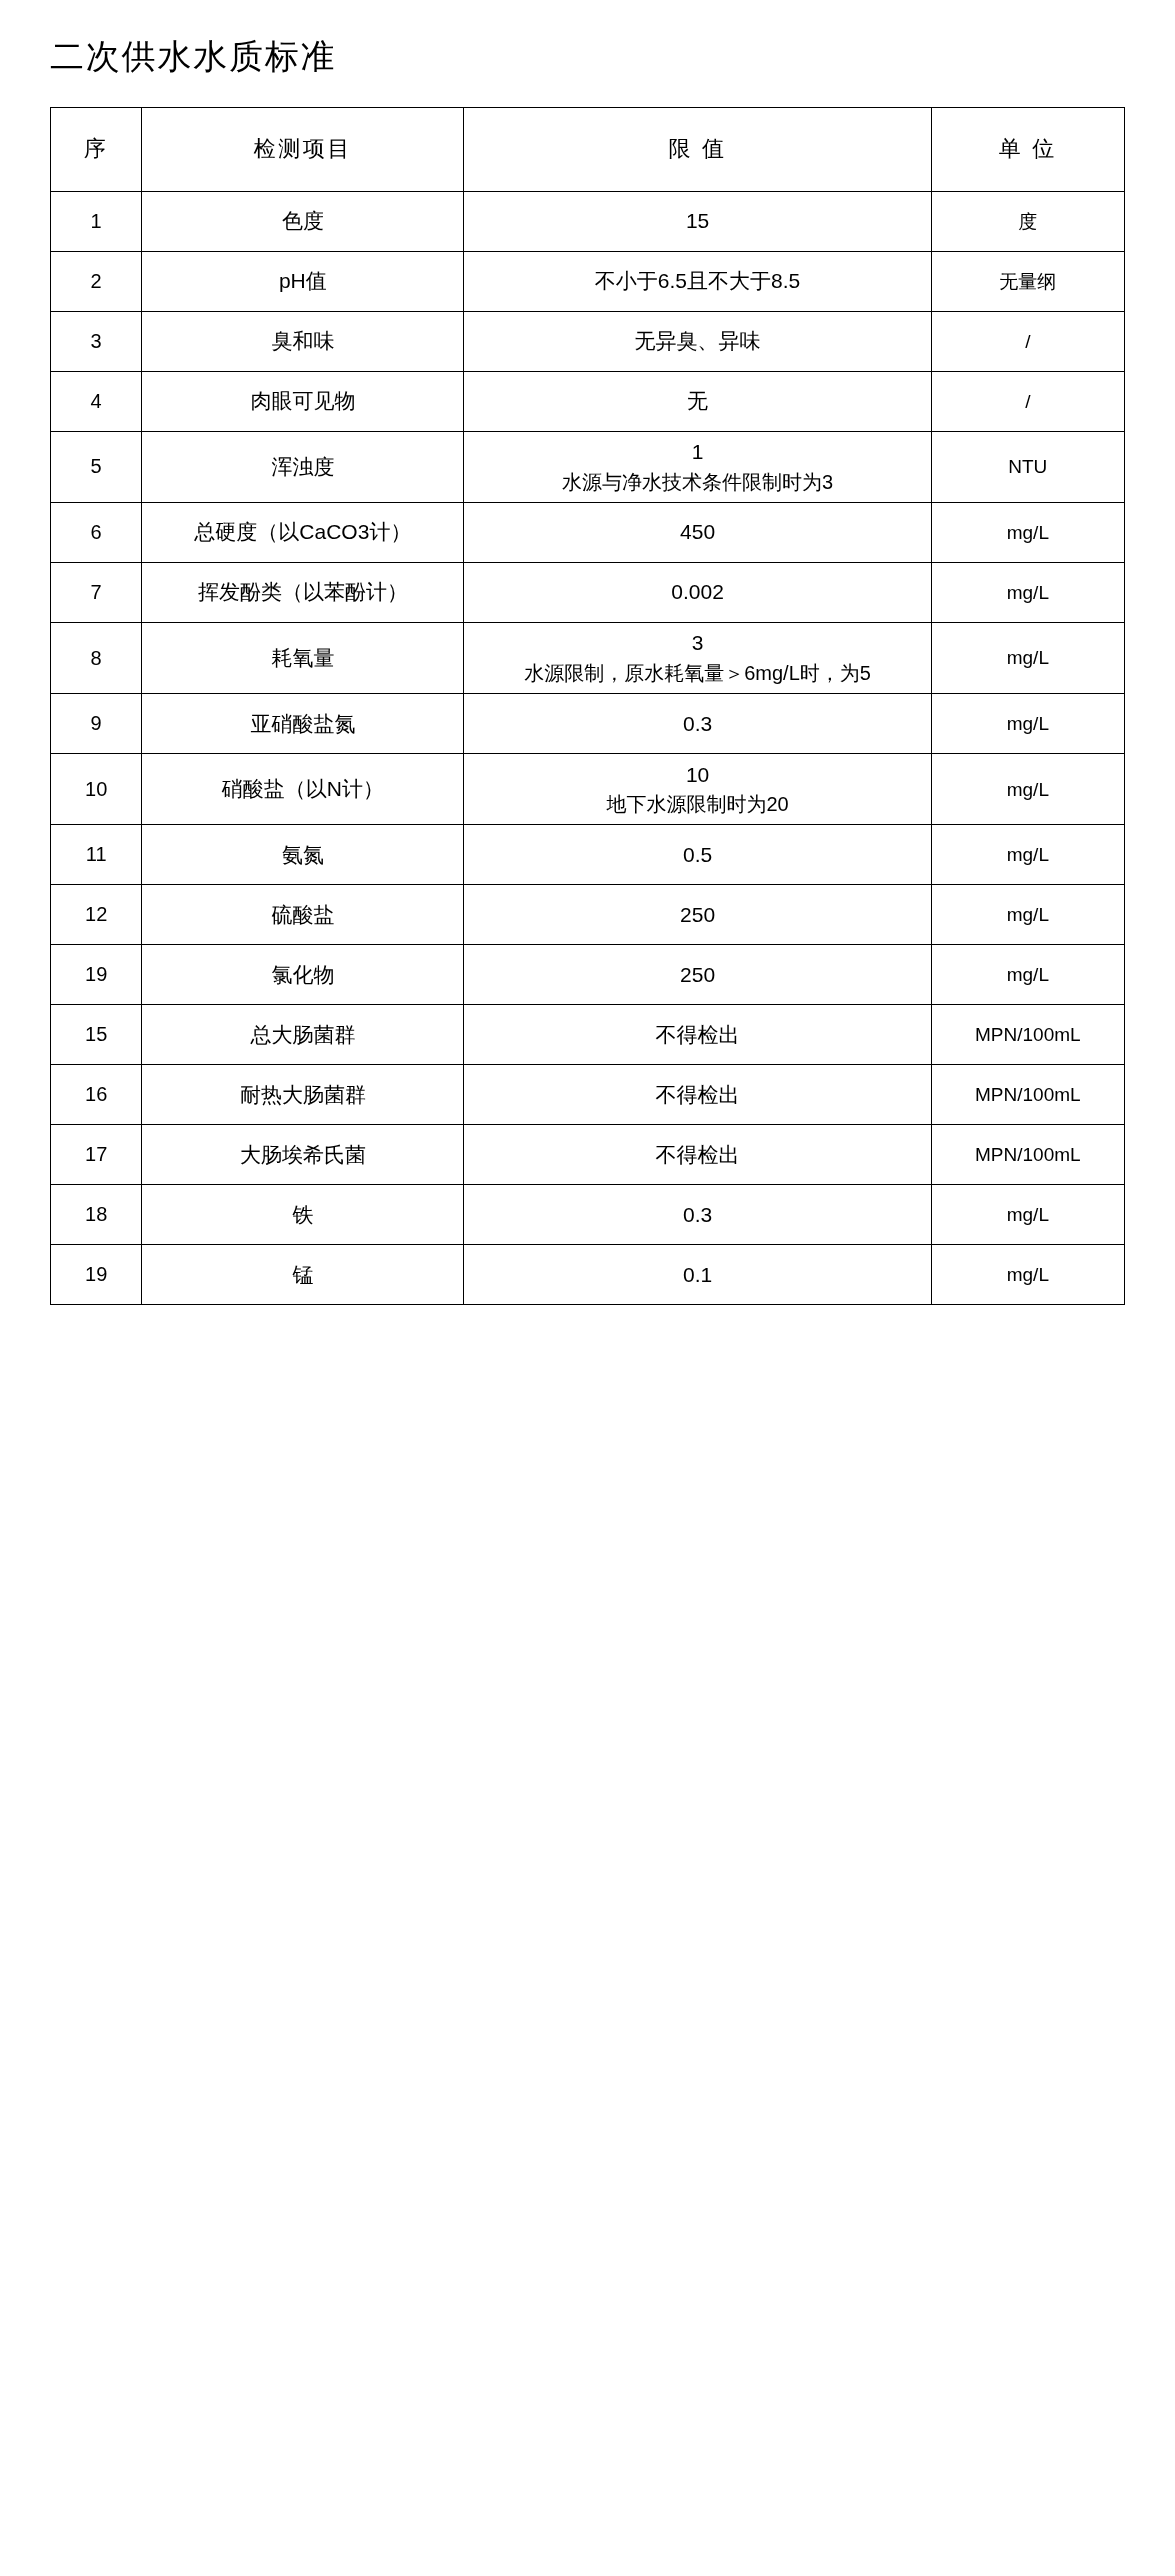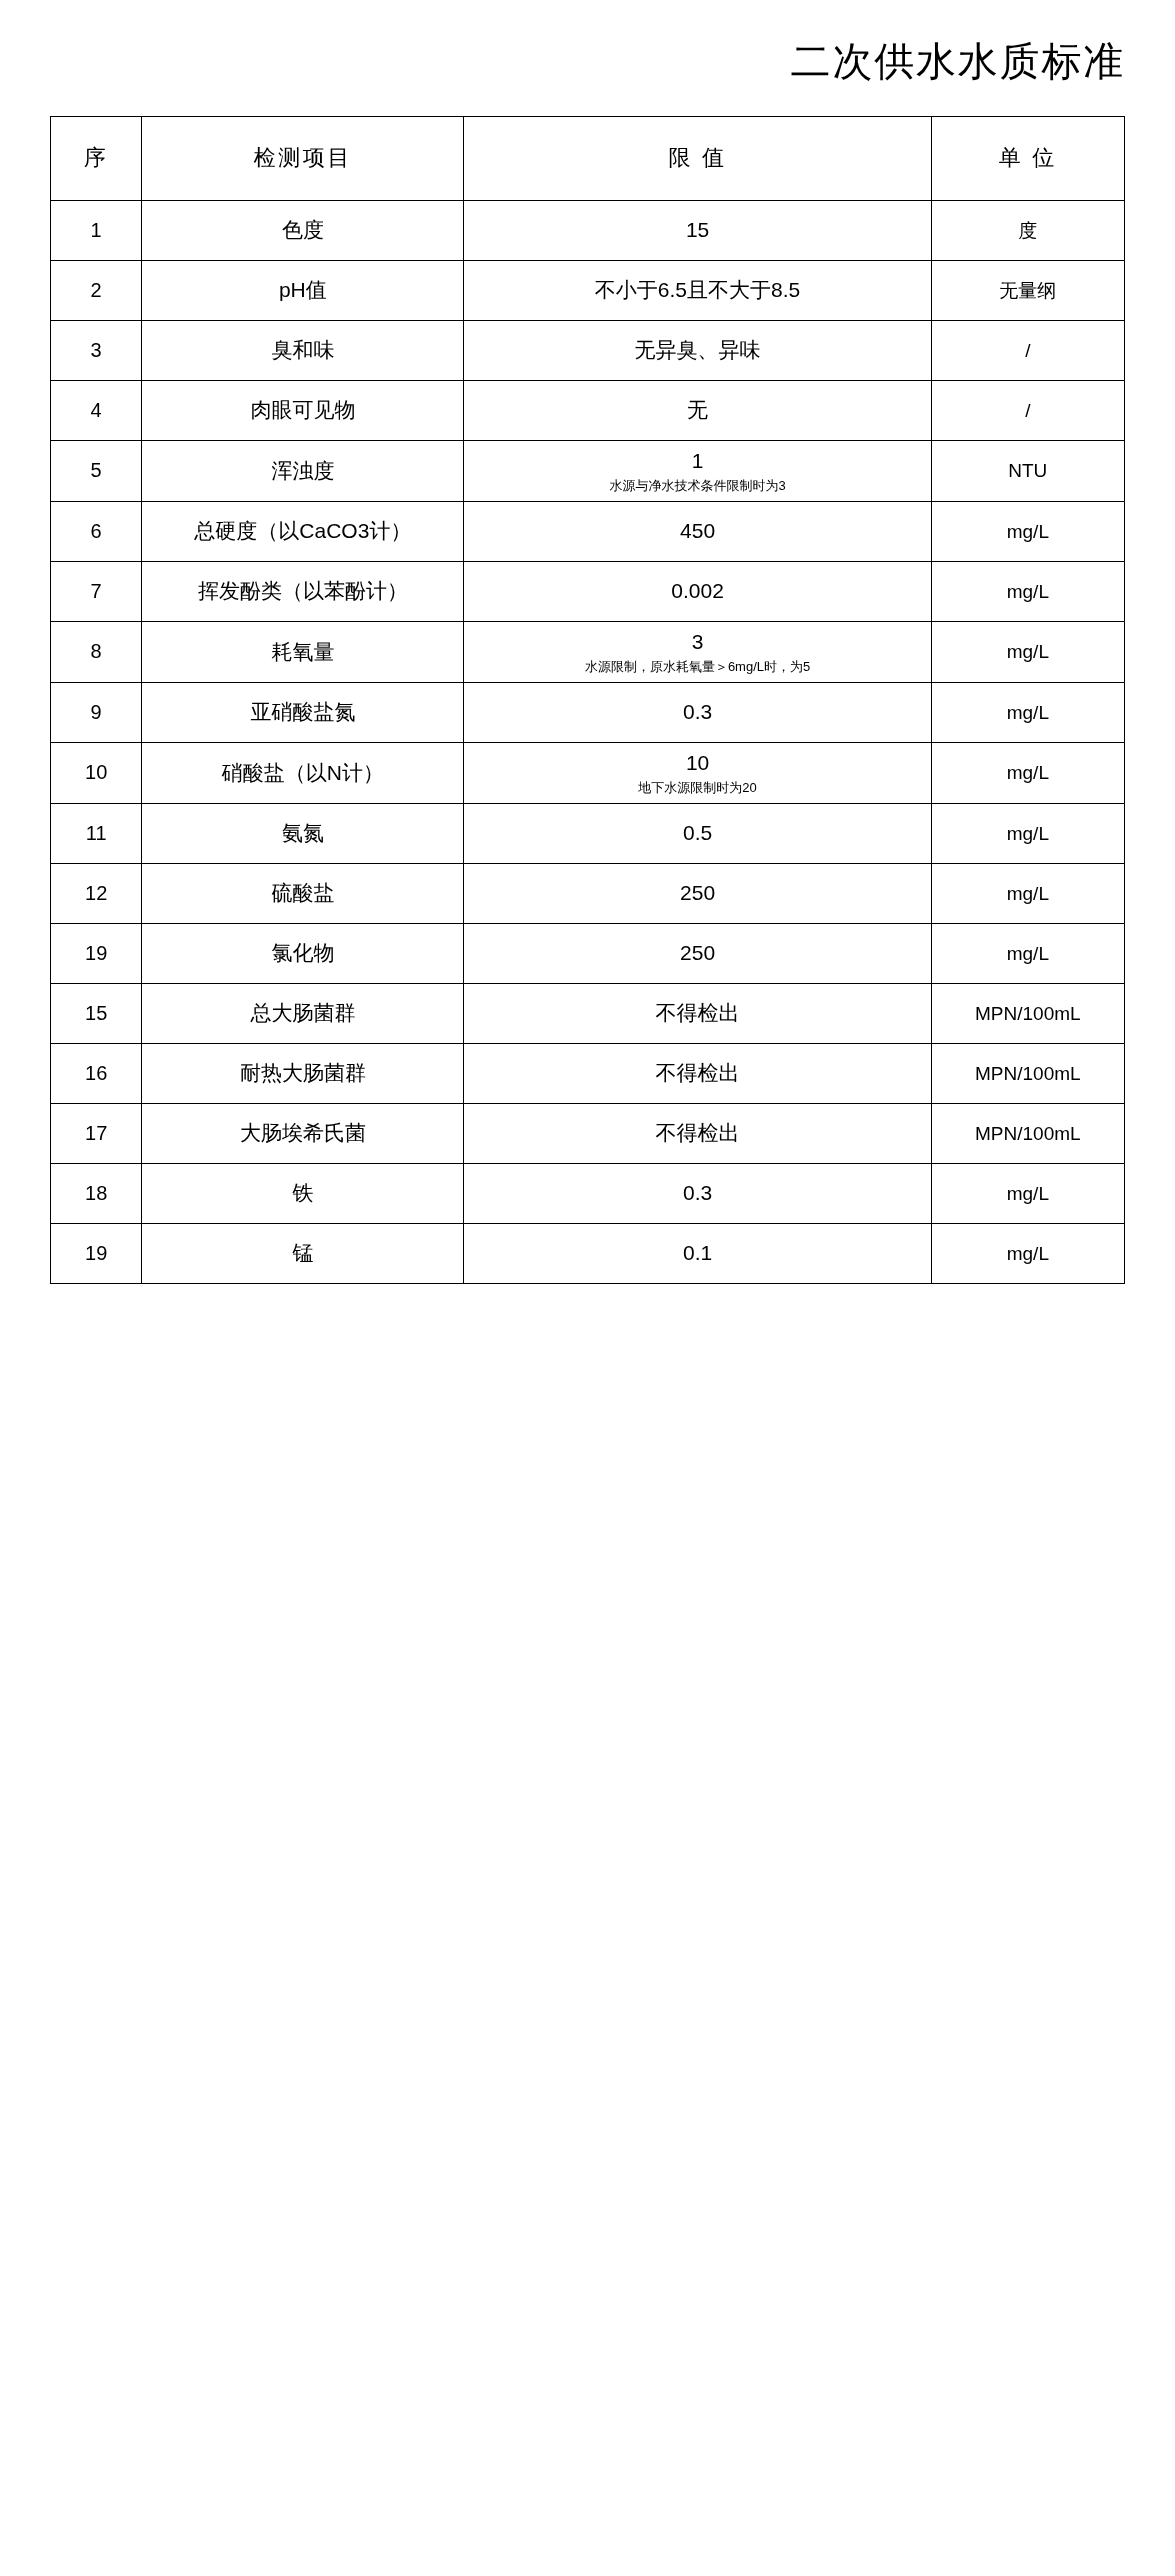--- a/index.html
+++ b/index.html
@@ -11,22 +11,22 @@
     width: 1175px;
     font-family: "Liberation Serif", "DejaVu Serif", serif;
     color: #000000;
   }
   .page {
     width: 1175px;
     box-sizing: border-box;
     padding: 0 50px;
   }
   .doc-title {
-    text-align: right;
-    font-size: 40px;
+    text-align: left;
+    font-size: 34px;
     font-family: Liberation Serif, serif;
     font-weight: normal;
     letter-spacing: 1.8px;
     margin: 0;
     padding: 34px 0 27px 0;
   }
   table.quality-table {
     width: 100%;
     border-collapse: collapse;
     table-layout: fixed;
@@ -58,21 +58,21 @@
   }
   tbody td.seq-cell {
     font-size: 20px;
   }
   tbody td.unit-cell {
     font-size: 19px;
   }
   .limit-main { display: block; }
   .limit-note {
     display: block;
-    font-size: 13px;
+    font-size: 20px;
   }
 </style>
 </head>
 <body>
 
 <div class="page">
 
   <h1 class="doc-title">二次供水水质标准</h1>
 
   <table class="quality-table">

